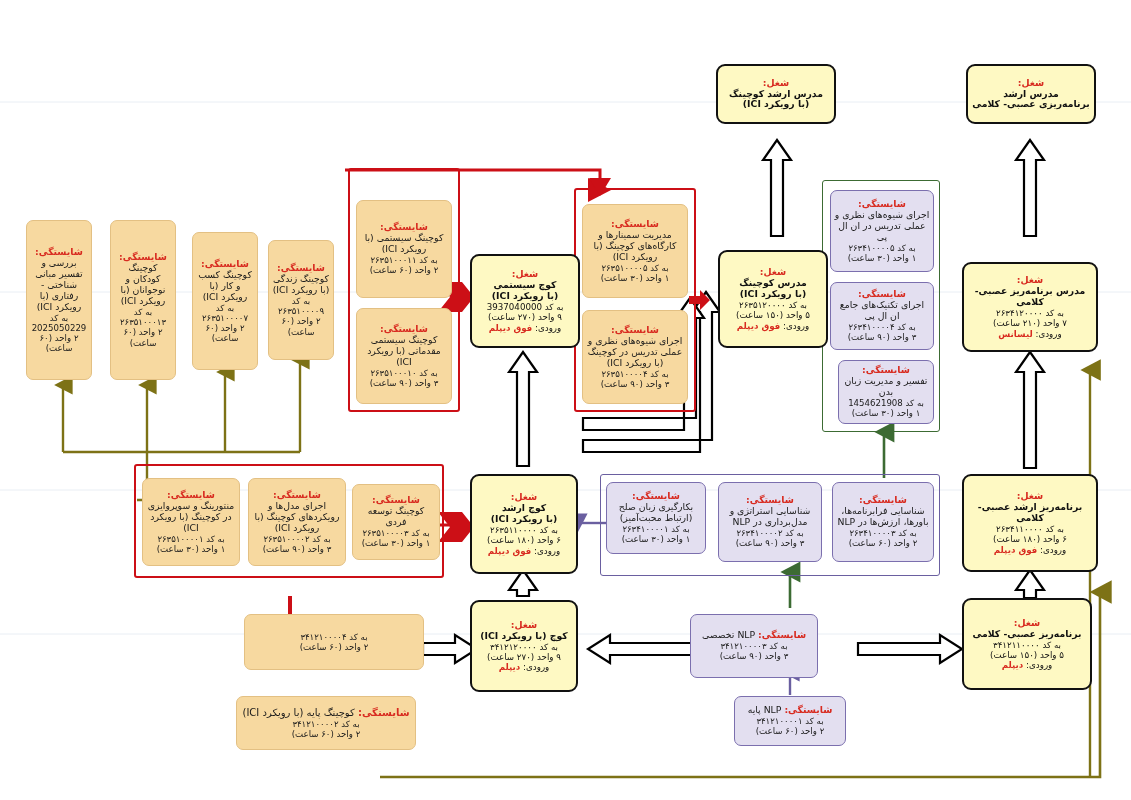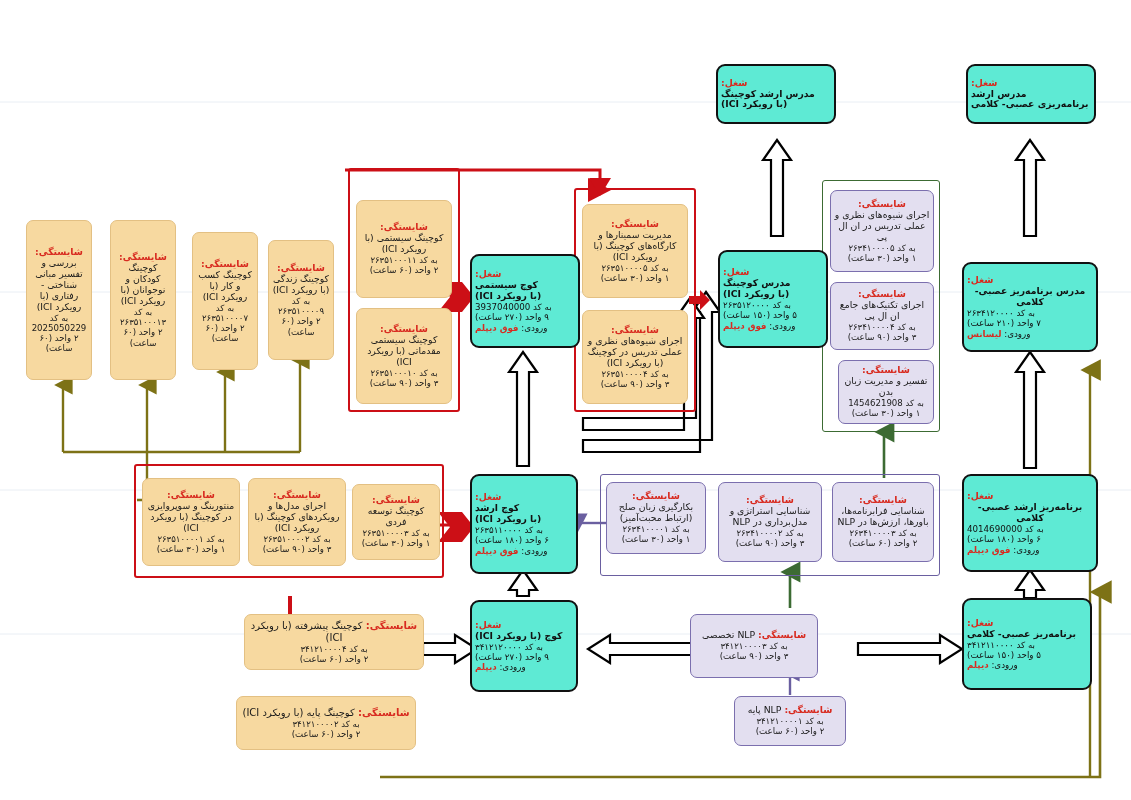--- a/index.html
+++ b/index.html
@@ -26,22 +26,22 @@
 
   
   .compP{
     background:#e3dff0;border:1px solid #7b6fae;border-radius:7px;
     color:#1a1a1a;font-size:9.3px;padding:3px 3px;
   }
   .compP .hd{color:#d82b20;font-weight:bold;}
 
   
   .job{
-    background:#5eead4;border:2.5px solid #111111;border-radius:9px;
-    color:#111111;font-size:9.3px;padding:20px 3px;font-weight:bold;align-items:flex-end;
+    background:#fef9c3;border:2.5px solid #111111;border-radius:9px;
+    color:#111111;font-size:9.3px;padding:20px 3px;font-weight:bold;
   }
   .job .hd{color:#d82b20;font-weight:bold;}
   .job .sm{font-weight:normal;font-size:8.7px;}
   .job .entry{font-size:8.7px;font-weight:normal;}
   .job .entry b{color:#d82b20;font-weight:bold;}
 
   .ln{display:block;}
   .tiny{font-size:8.6px;font-weight:normal;}
 
   
@@ -328,33 +328,29 @@
   <div class="box compP" style="left:832px;top:482px;width:102px;height:80px;">
     <span class="ln hd">شایستگی:</span>
     <span class="ln">شناسایی فرابرنامه‌ها، باورها، ارزش‌ها در NLP</span>
     <span class="ln tiny">به کد ۲۶۳۴۱۰۰۰۰۳</span>
     <span class="ln tiny">۲ واحد (۶۰ ساعت)</span>
   </div>
 
   <div class="box job" style="left:962px;top:474px;width:136px;height:98px;">
     <span class="ln hd">شغل:</span>
     <span class="ln">برنامه‌ریز ارشد عصبی- کلامی</span>
-    <span class="ln sm">به کد 4014690000</span>
+    <span class="ln sm">به کد ۲۶۳۴۱۱۰۰۰۰</span>
     <span class="ln sm">۶ واحد (۱۸۰ ساعت)</span>
     <span class="ln entry">
       <span>ورودی:</span>
       <b>فوق دیپلم</b>
     </span>
   </div>
 
   <div class="box comp" style="left:244px;top:614px;width:180px;height:56px;font-size:10px;">
-    <span class="ln">
-      <span class="hd">شایستگی:</span>
-      <span>کوچینگ پیشرفته (با رویکرد ICI)</span>
-    </span>
     <span class="ln tiny">به کد ۳۴۱۲۱۰۰۰۰۴</span>
     <span class="ln tiny">۲ واحد (۶۰ ساعت)</span>
   </div>
 
   <div class="box comp" style="left:236px;top:696px;width:180px;height:54px;font-size:10px;">
     <span class="ln">
       <span class="hd">شایستگی:</span>
       <span>کوچینگ پایه (با رویکرد ICI)</span>
     </span>
     <span class="ln tiny">به کد ۳۴۱۲۱۰۰۰۰۲</span>

